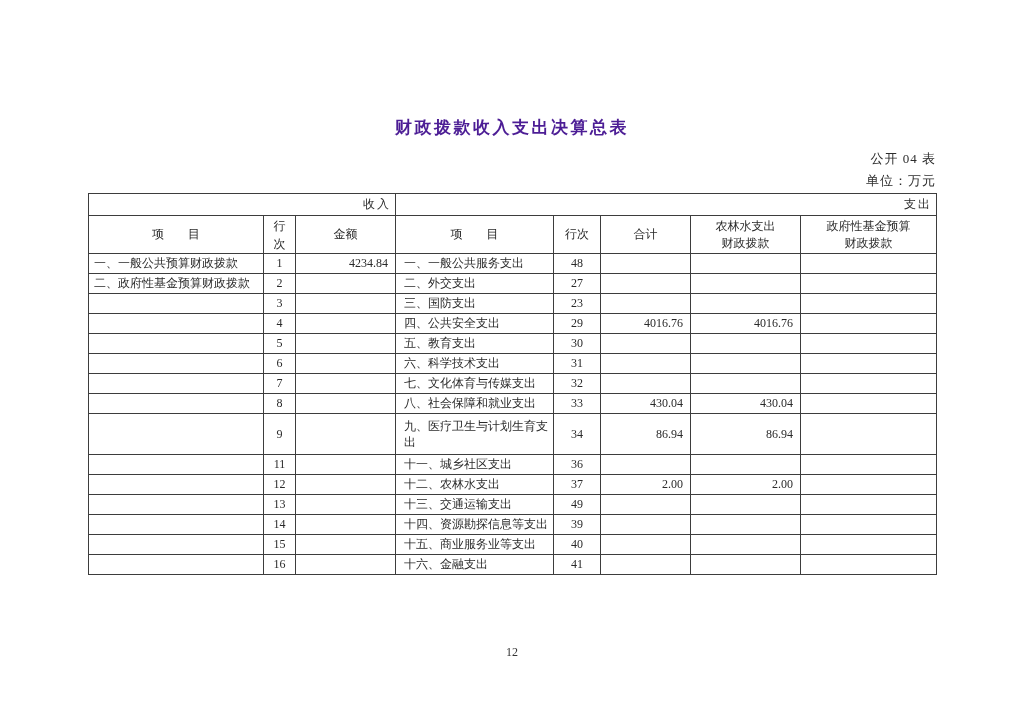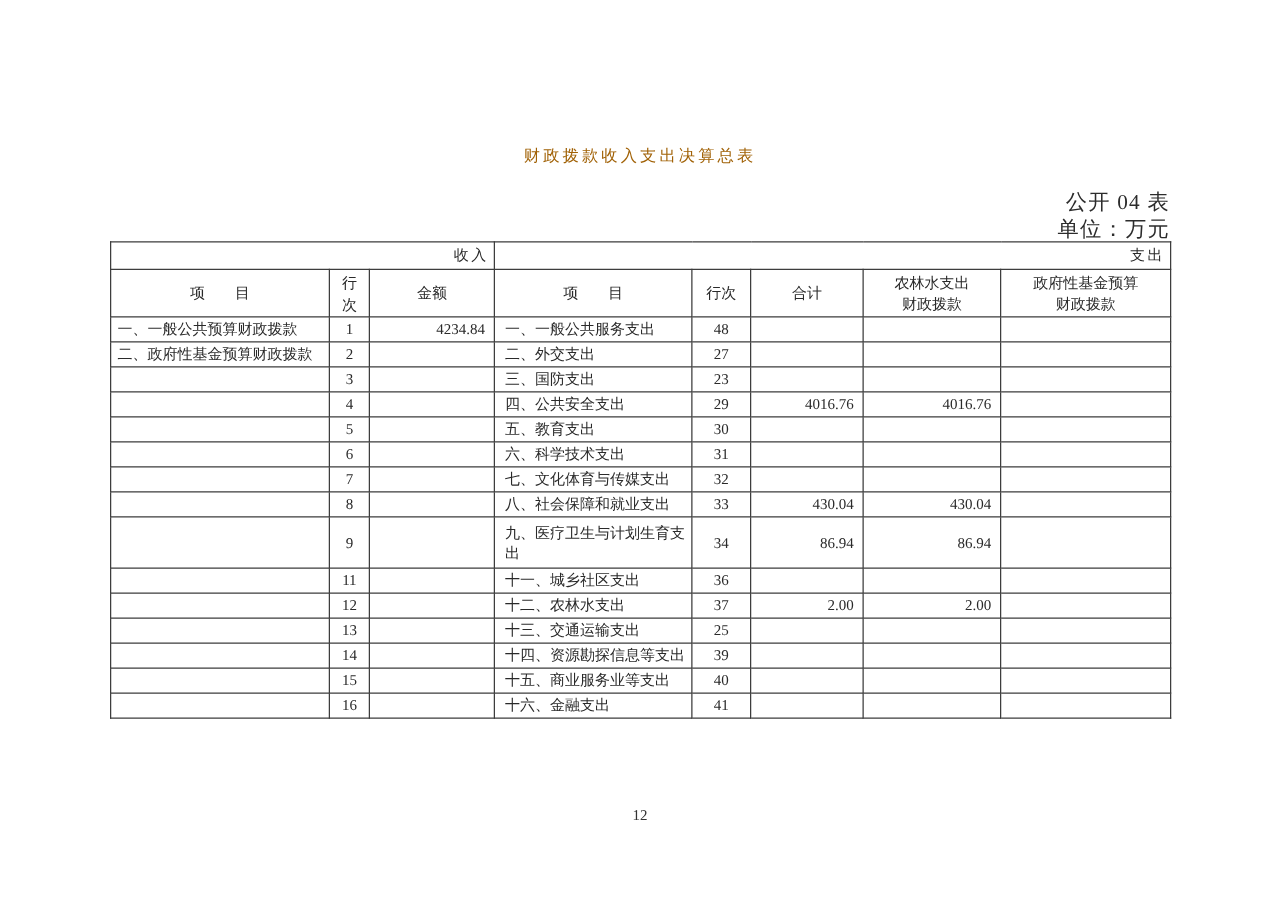--- a/index.html
+++ b/index.html
@@ -8,24 +8,24 @@
     width: 1024px; height: 724px;
     background: #ffffff;
     font-family: "Liberation Serif", "DejaVu Serif", serif;
     color: #262626;
   }
   .page { position: relative; width: 1024px; height: 724px; background: #ffffff; overflow: hidden; }
 
   .doc-title {
     position: absolute; top: 116px; left: 0; width: 100%;
     margin: 0; text-align: center;
-    font-size: 13px; font-weight: 400; letter-spacing: 2.5px;
-    color: #a16207;
-  }
-  .meta { position: absolute; right: 88px; font-size: 17px; color: #2c2c2c; letter-spacing: 1px; }
+    font-size: 17px; font-weight: 700; letter-spacing: 2.5px;
+    color: #4c1d95;
+  }
+  .meta { position: absolute; right: 88px; font-size: 13px; color: #2c2c2c; letter-spacing: 1px; }
   .meta.table-code { top: 150px; }
   .meta.unit { top: 172px; }
 
   table.fin-table {
     position: absolute; top: 193px; left: 88px;
     width: 848px; border-collapse: collapse; table-layout: fixed;
     font-size: 12px; color: #2a2a2a;
   }
   .fin-table th, .fin-table td {
     border: 1px solid #3d3d3d;
@@ -200,21 +200,21 @@
           <td class="line-c">37</td>
           <td class="num">2.00</td>
           <td class="num">2.00</td>
           <td class="num"></td>
         </tr>
         <tr>
           <td class="item-l"></td>
           <td class="line-c">13</td>
           <td class="num"></td>
           <td class="item-r">十三、交通运输支出</td>
-          <td class="line-c">25</td>
+          <td class="line-c">49</td>
           <td class="num"></td>
           <td class="num"></td>
           <td class="num"></td>
         </tr>
         <tr>
           <td class="item-l"></td>
           <td class="line-c">14</td>
           <td class="num"></td>
           <td class="item-r">十四、资源勘探信息等支出</td>
           <td class="line-c">39</td>

